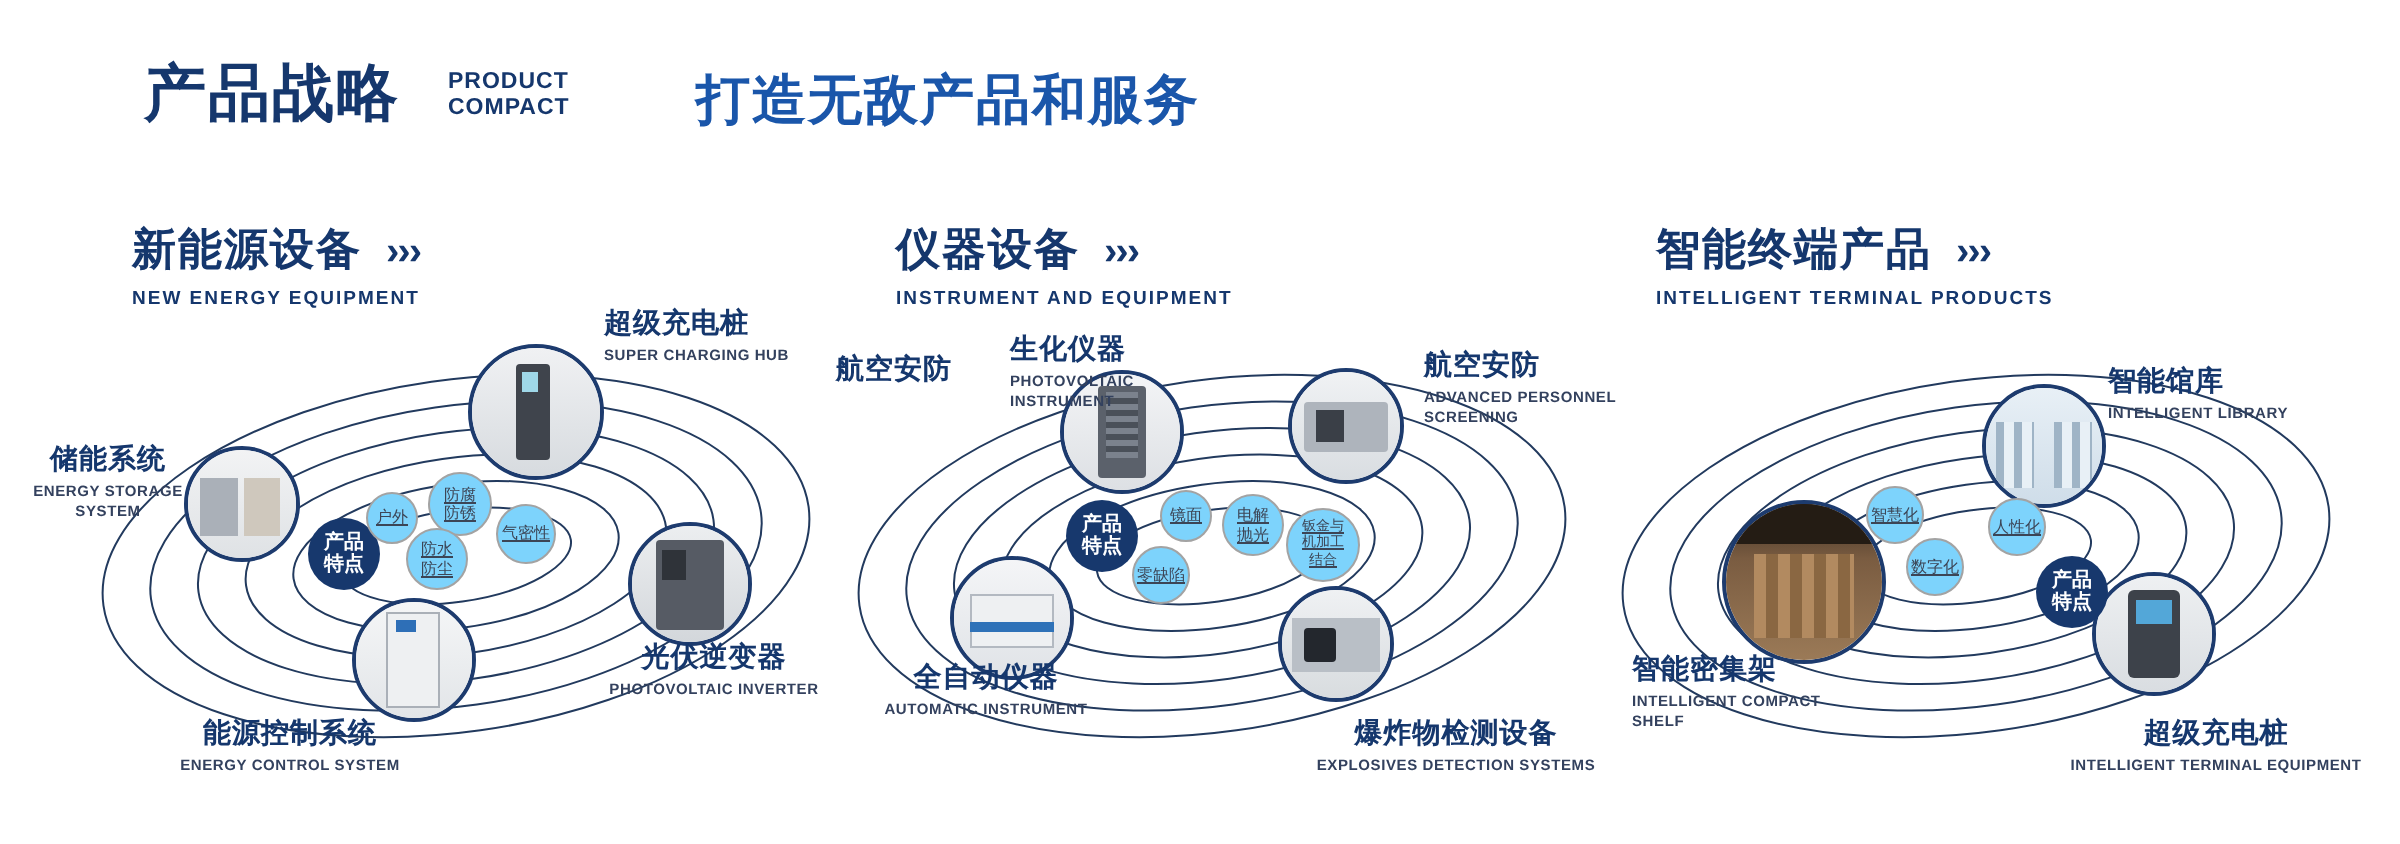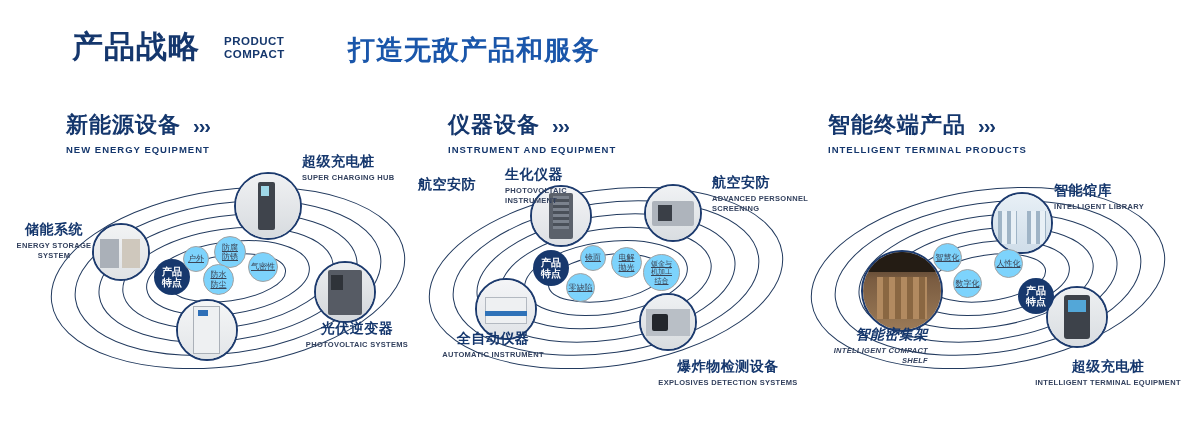--- a/index.html
+++ b/index.html
@@ -108,21 +108,21 @@
   .lb-charge     { left:302px;  top:153px; width:112px; text-align:left; }
   .lb-storage    { left:16px;   top:221px; width:76px;  text-align:center; }
   .lb-inverter   { left:300px;  top:320px; width:114px; text-align:center; }
   .lb-control    { left:80px;   top:358px; width:130px; text-align:center; }
   .lb-side       { left:418px;  top:176px; }
   .lb-biochem    { left:477px;  top:166px; width:96px;  text-align:left;margin-left:28px; }
   .lb-screening  { left:712px;  top:174px; width:110px; text-align:left; }
   .lb-auto       { left:433px;  top:330px; width:120px; text-align:center; }
   .lb-explosives { left:628px;  top:358px; width:152px; text-align:center;margin-left:24px; }
   .lb-library    { left:1054px; top:182px; width:112px; text-align:left; }
-  .lb-shelf      { left:816px;  top:326px; width:112px; text-align:right;font-style:italic; }
+  .lb-shelf      { left:816px;  top:326px; width:112px; text-align:left; }
   .lb-terminal   { left:1032px; top:358px; width:152px; text-align:center; }
 </style>
 </head>
 <body>
 
 <div class="canvas">
 
   <div class="hdr-zh">产品战略</div>
   <div class="hdr-en">PRODUCT COMPACT</div>
   <div class="slogan">打造无敌产品和服务</div>
@@ -169,21 +169,25 @@
   <div class="lbl lb-charge">
     <div class="lbl-zh">超级充电桩</div>
     <div class="lbl-en">SUPER CHARGING HUB</div>
   </div>
   <div class="lbl lb-storage">
     <div class="lbl-zh">储能系统</div>
     <div class="lbl-en">ENERGY STORAGE SYSTEM</div>
   </div>
   <div class="lbl lb-inverter">
     <div class="lbl-zh">光伏逆变器</div>
-    <div class="lbl-en">PHOTOVOLTAIC SYSTEMS</div>
+    <div class="lbl-en">PHOTOVOLTAIC INVERTER</div>
+  </div>
+  <div class="lbl lb-control">
+    <div class="lbl-zh">能源控制系统</div>
+    <div class="lbl-en">ENERGY CONTROL SYSTEM</div>
   </div>
 
   <div class="sec-head sh2">
     <div class="sec-row">
       <span class="sec-zh">仪器设备</span>
       <span class="sec-arrows">›››</span>
     </div>
     <div class="sec-en">INSTRUMENT AND EQUIPMENT</div>
   </div>
 

